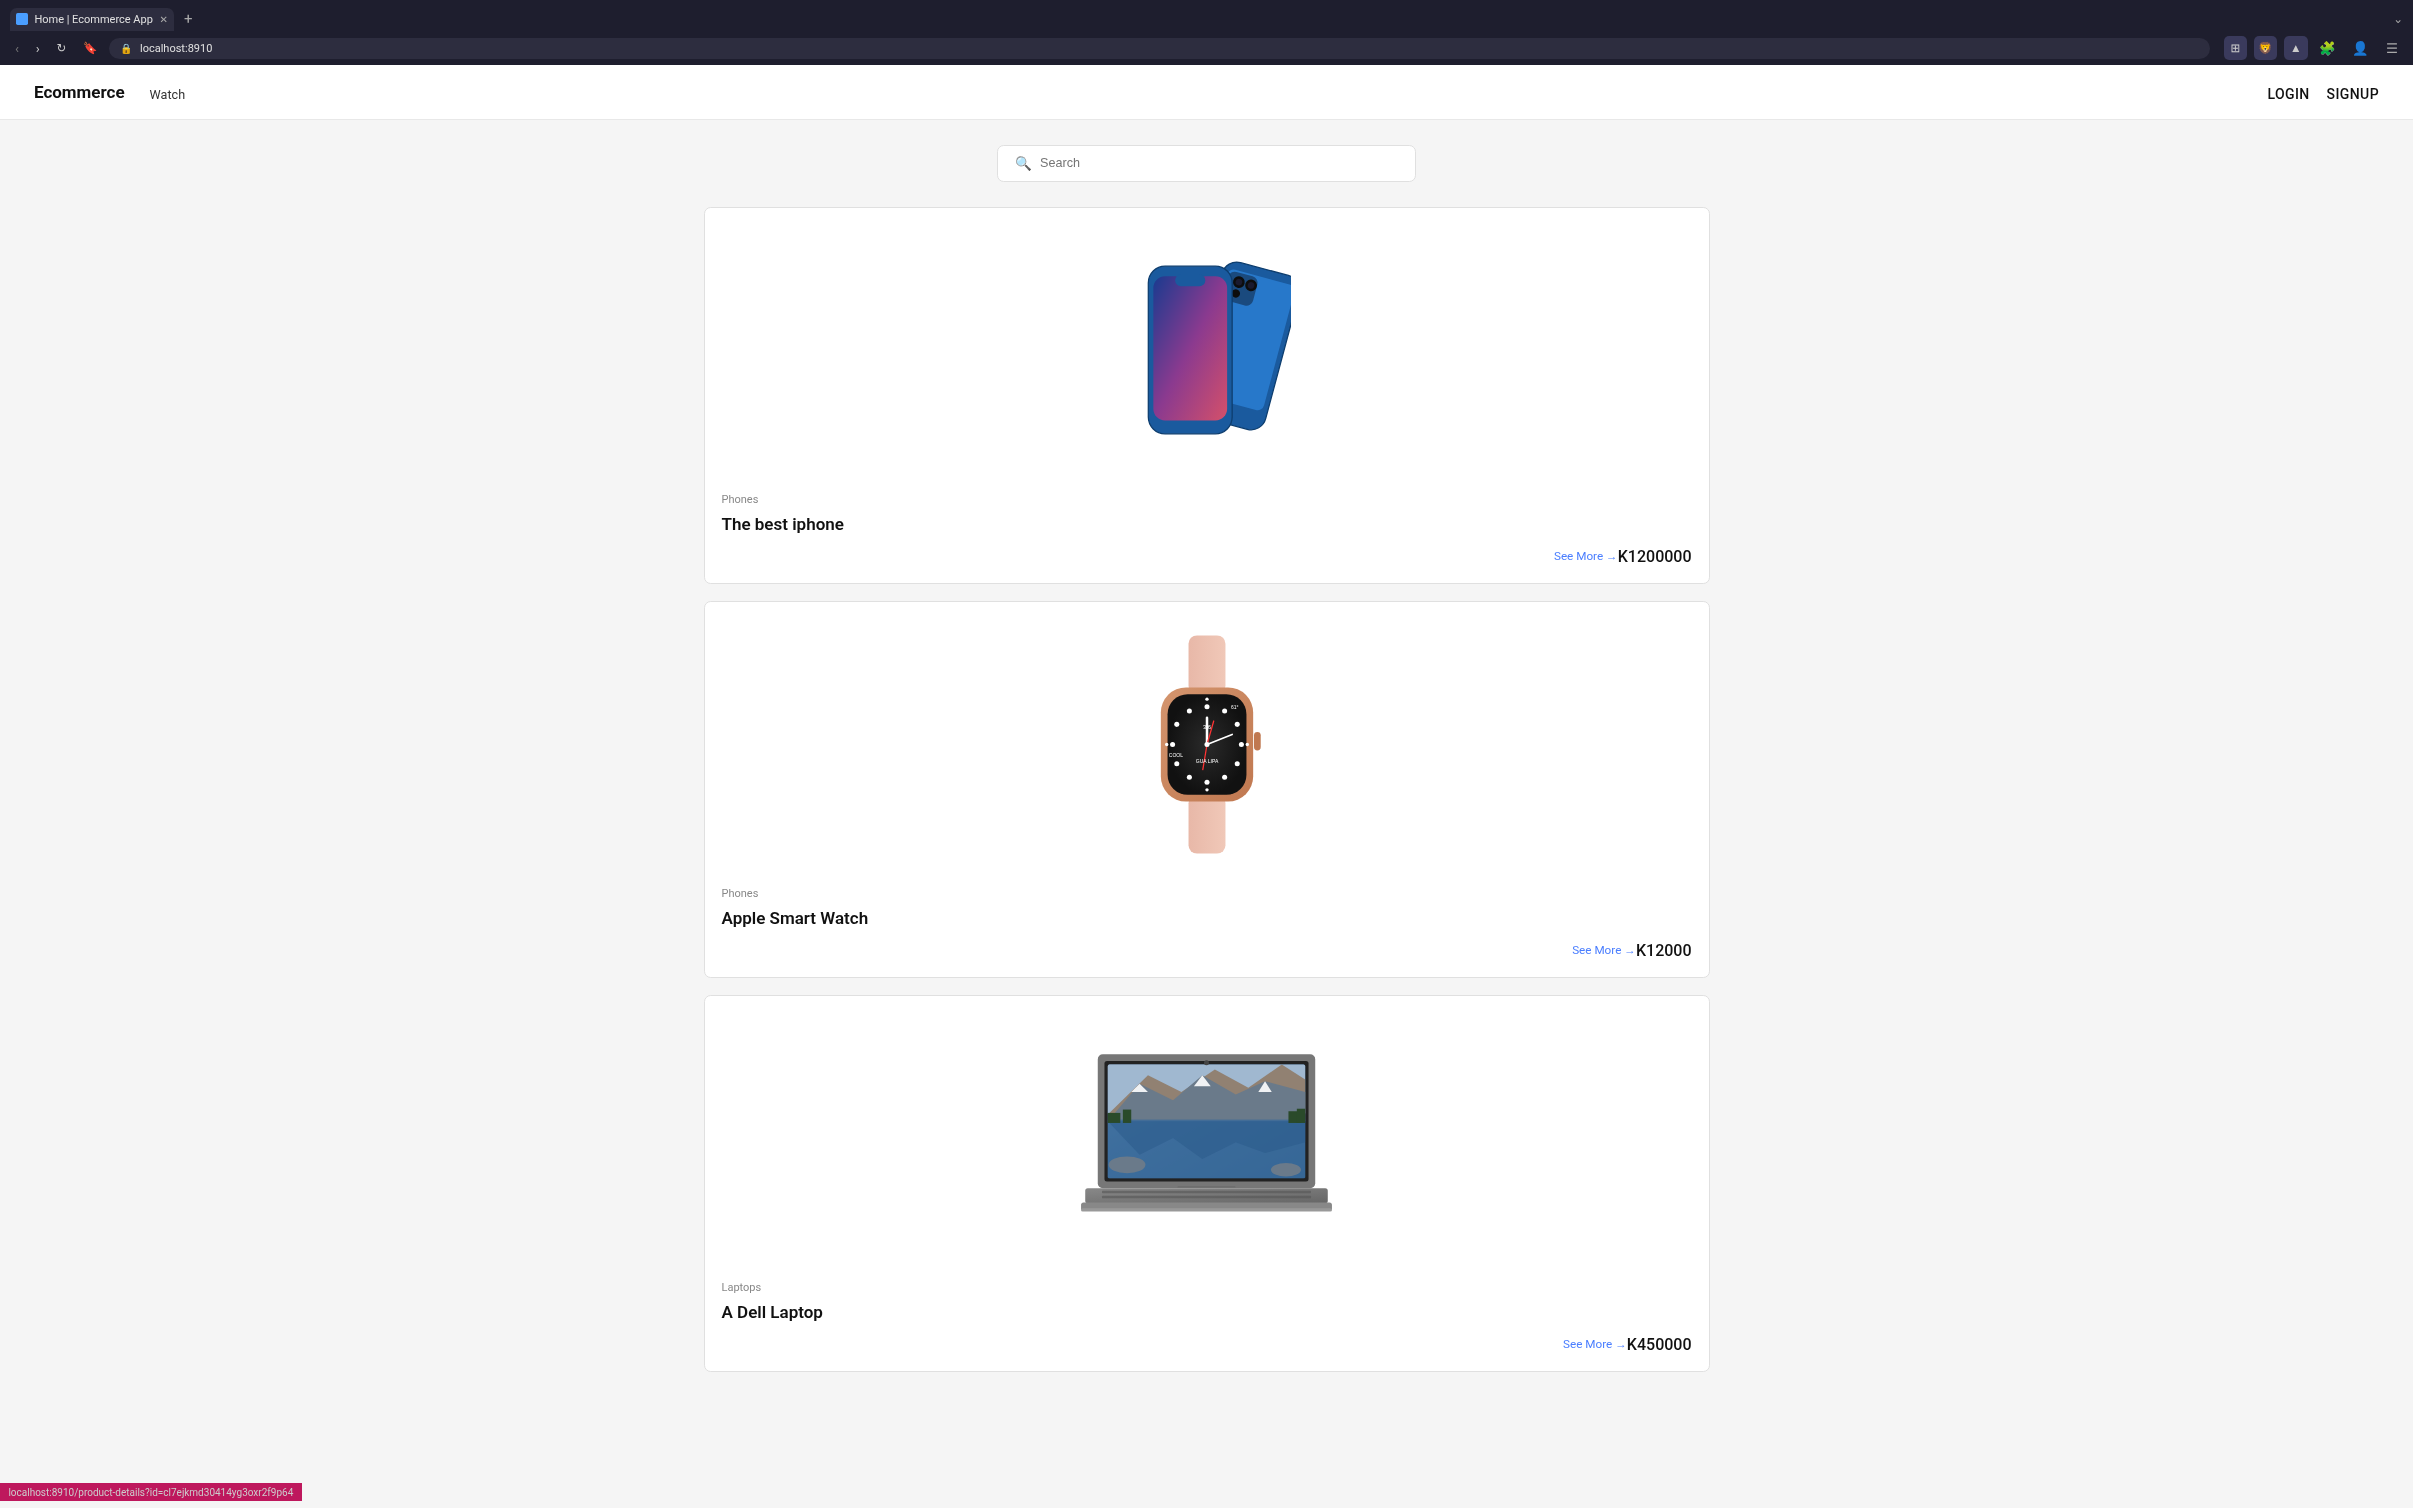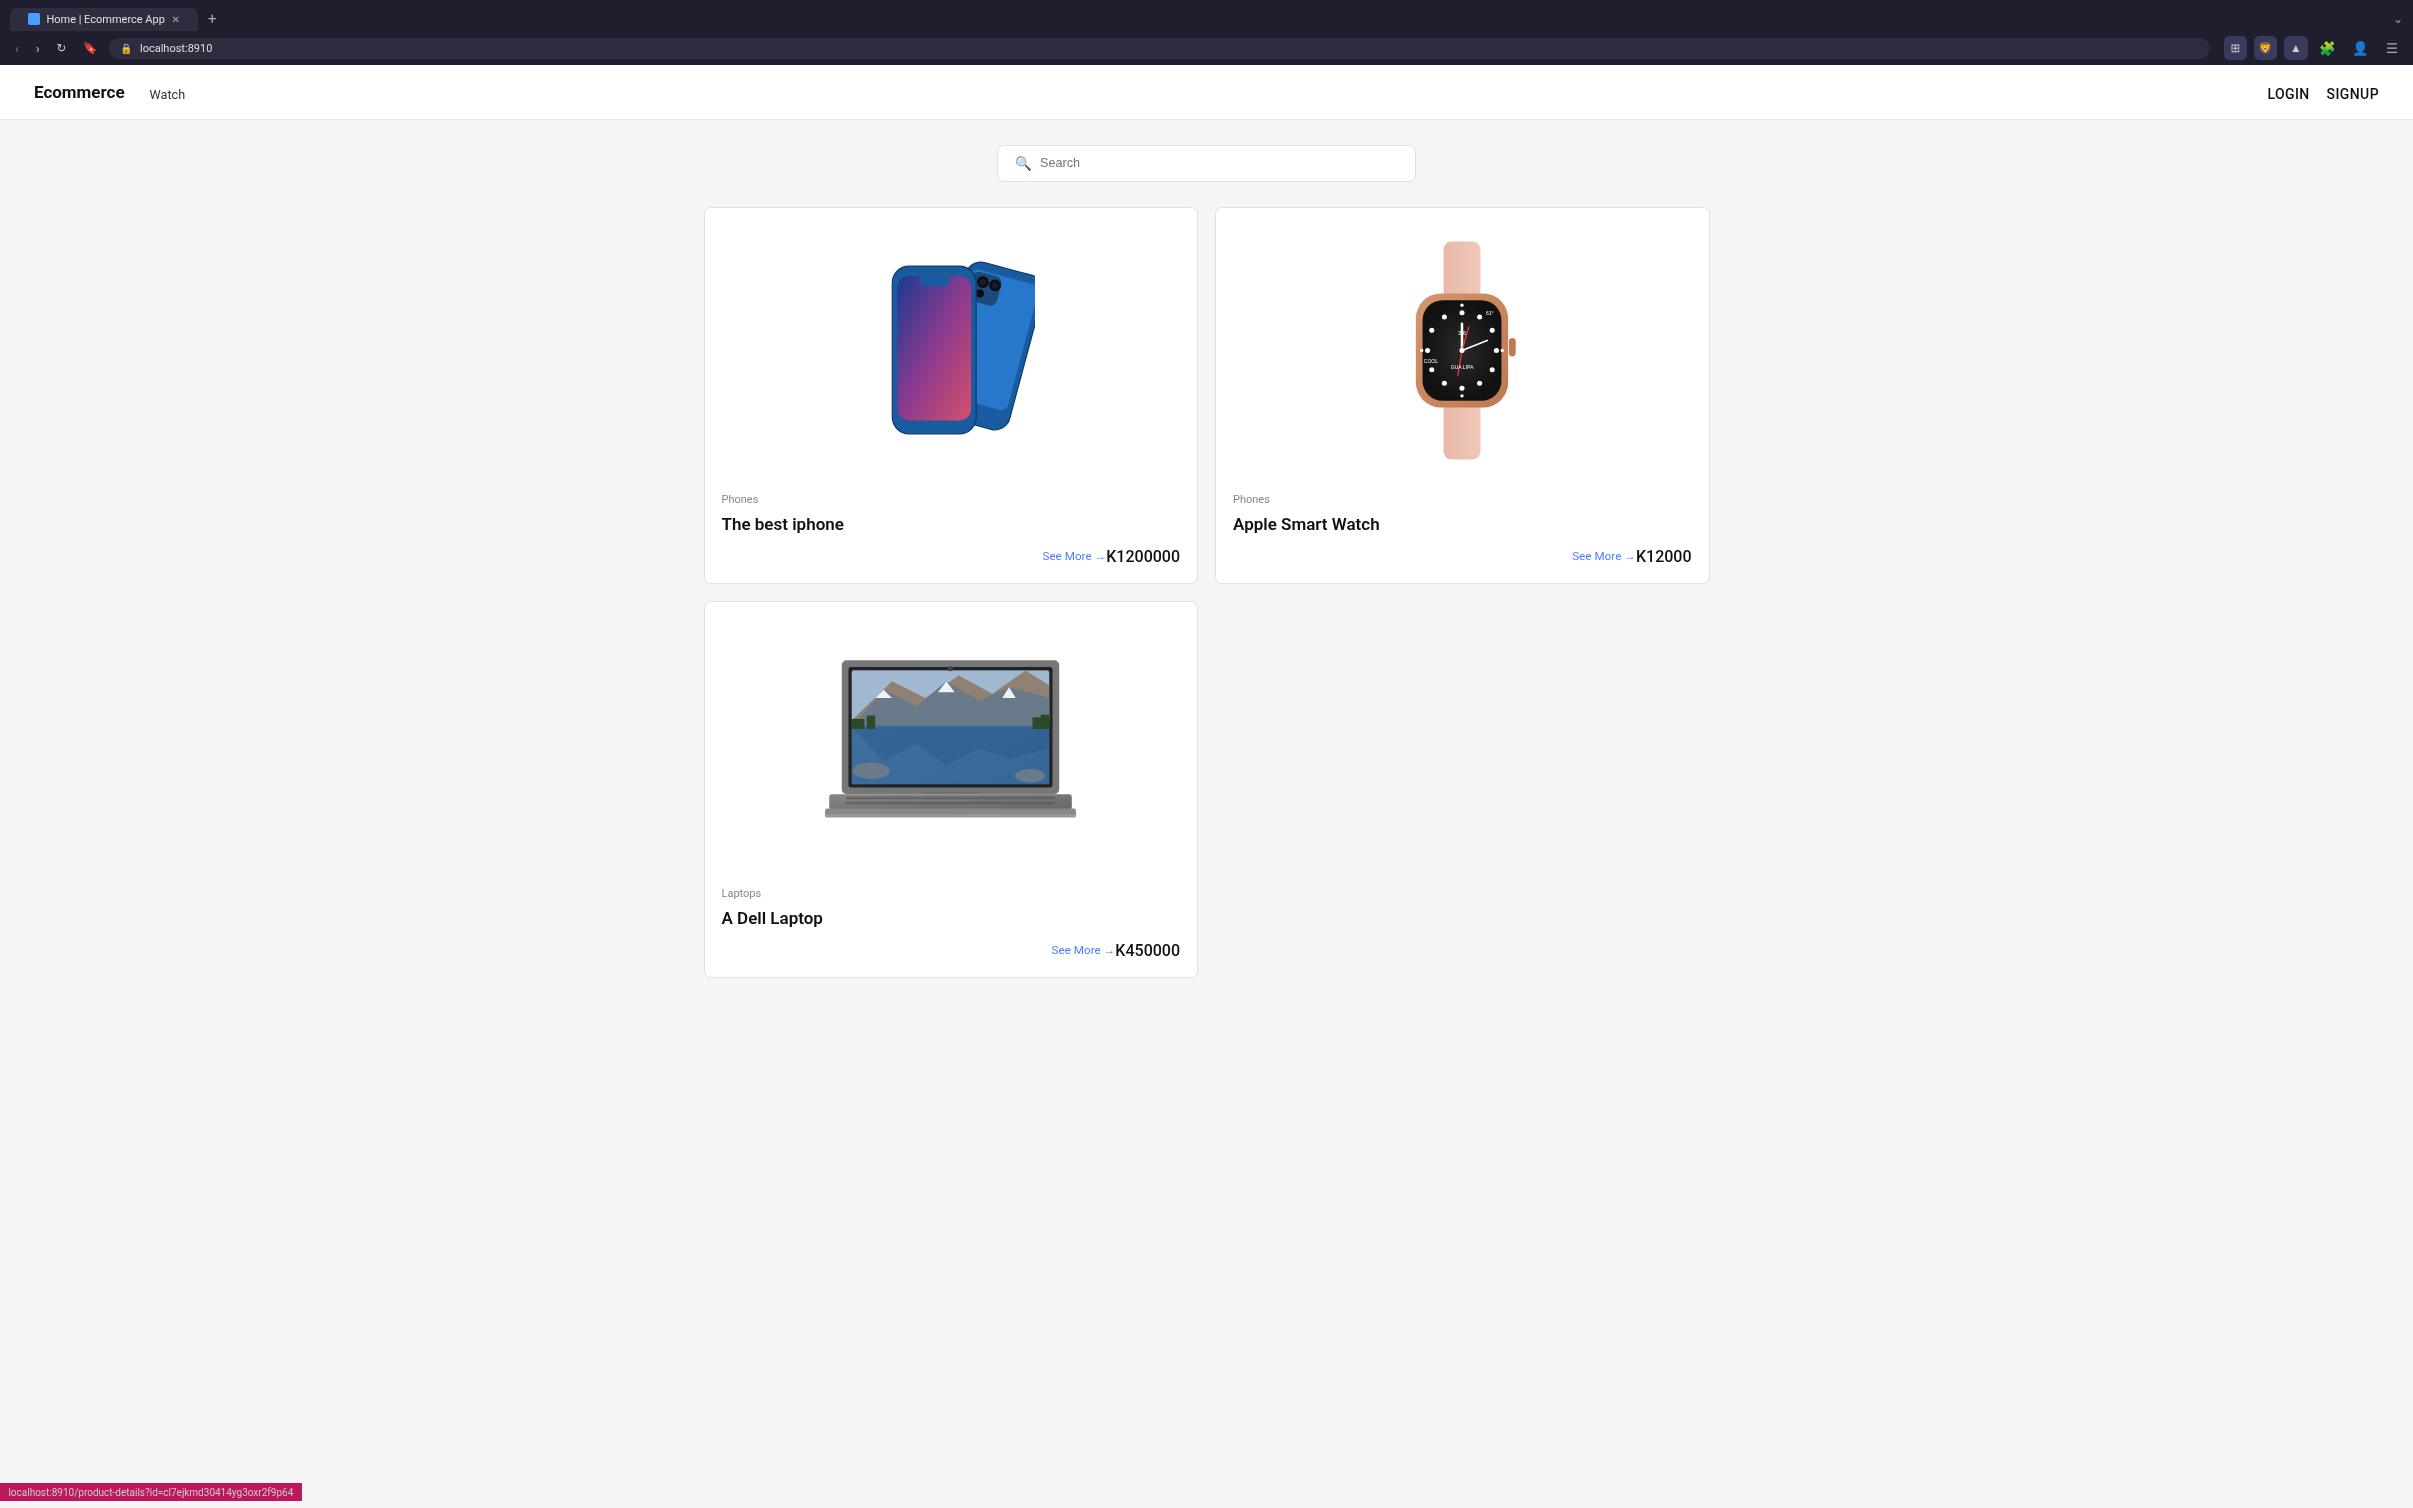--- a/index.html
+++ b/index.html
@@ -26,21 +26,21 @@
       padding: 6.7px 10px 0;
       background: #1e1e2e;
       gap: 3.4px;
     }
 
     .browser-tab {
       display: flex;
       align-items: center;
       background: #2d2d3f;
       color: #e0e0e0;
-      padding: 5px 18px;
+      padding: 5px 6px;
       border-radius: 6.7px 6.7px 0 0;
       font-size: 11px;
       gap: 6.7px;
       min-width: 151px;
       position: relative;
     }
 
     .browser-tab .favicon {
       width: 11.7px;
       height: 11.7px;
@@ -235,21 +235,21 @@
       outline: none;
       font-size: 12.6px;
       color: #999;
       width: 100%;
       background: transparent;
     }
 
     
     .product-grid {
       display: grid;
-      grid-template-columns: repeat(2, 1fr);
+      grid-template-columns: repeat(1, 1fr);
       gap: 17px;
       max-width: 1006px;
       margin: 0 auto;
     }
 
     .product-card {
       background: white;
       border-radius: 6.7px;
       border: 0.8px solid #e0e0e0;
       overflow: hidden;

